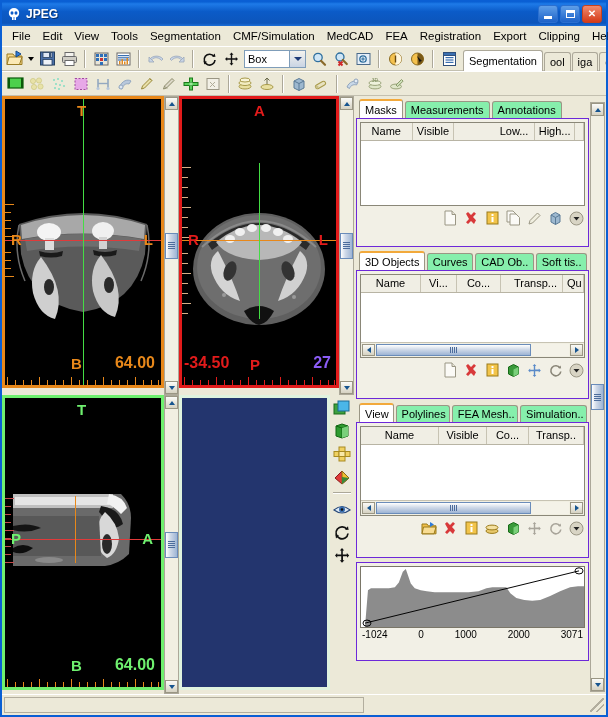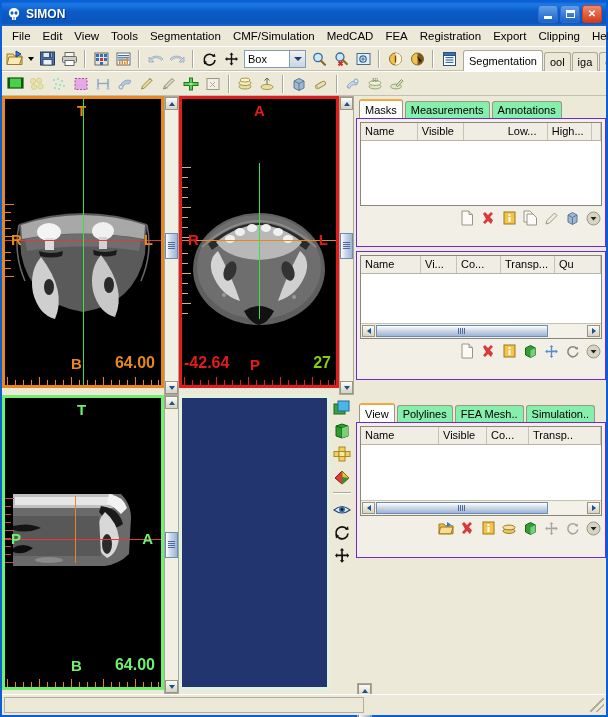--- a/index.html
+++ b/index.html
@@ -245,21 +245,21 @@
   <div class="titlebar">
     <div class="title-icon">
       <svg width="14" height="14" viewBox="0 0 14 14">
         <ellipse cx="7" cy="6" rx="5.2" ry="5" fill="#fff"></ellipse>
         <ellipse cx="5" cy="6" rx="1.5" ry="1.8" fill="#0b5bc8"></ellipse>
         <ellipse cx="9" cy="6" rx="1.5" ry="1.8" fill="#0b5bc8"></ellipse>
         <rect x="5" y="10" width="4" height="3" fill="#fff"></rect>
         <rect x="6.6" y="10" width="0.8" height="3" fill="#0b5bc8"></rect>
       </svg>
     </div>
-    <span class="title-app">SIMON</span>
+    <span class="title-app">JPEG</span>
     <div class="win-btns">
       <div class="wb min">
           <i></i>
         </div>
       <div class="wb max">
           <i></i>
         </div>
       <div class="wb close">✕</div>
     </div>
   </div>
@@ -709,22 +709,22 @@
                   <i style="left:122px;height:5px;background:#e21b1b;"></i>
                 <i style="left:130px;height:8px;background:#e21b1b;"></i>
                   <i style="left:138px;height:5px;background:#e21b1b;"></i>
                 <i style="left:146px;height:5px;background:#e21b1b;"></i>
                   <i style="left:152px;height:5px;background:#e21b1b;"></i>
               </div>
               <div class="lbl" style="left:72px;top:4px;color:#e21b1b;">A</div>
               <div class="lbl" style="left:6px;top:133px;color:#e21b1b;">R</div>
               <div class="lbl" style="right:8px;top:133px;color:#e21b1b;">L</div>
               <div class="lbl" style="left:68px;bottom:13px;color:#e21b1b;">P</div>
-              <div class="val" style="left:2px;bottom:13px;color:#e21b1b;font-size:16px;">-42.64</div>
-              <div class="val" style="right:5px;bottom:13px;color:#84cc16;font-size:16px;">27</div>
+              <div class="val" style="left:2px;bottom:13px;color:#e21b1b;font-size:16px;">-34.50</div>
+              <div class="val" style="right:5px;bottom:13px;color:#8b5cf6;font-size:16px;">27</div>
             </div>
           </div>
           <div class="vscroll">
             <div class="vs-btn up"></div>
             <div class="vs-track"></div>
             <div class="vs-thumb">
                 <i></i>
               </div>
             <div class="vs-track"></div>
             <div class="vs-btn down"></div>
@@ -858,21 +858,21 @@
             <div class="tbtn">
               <svg width="20" height="17" viewBox="0 0 20 17">
                 <path d="M10 1l2.2 2.4h-1.4v4h4V6.1L17.2 8.4 15 10.7V9.3h-4v4h1.4L10 15.7 7.8 13.3h1.4v-4h-4v1.4L3 8.4 5.2 6.1v1.4h4v-4H7.8z" fill="#111"></path>
               </svg>
             </div>
           </div>
         </div>
       </div>
     </div>
 
-    <div class="right" style="display:flex;flex-direction:column;">
+    <div class="right" style="display:flex;flex-direction:row;text-align:center;">
 
       <div class="rpanels">
 
         <div class="panel" style="height:148px;">
           <div class="ptabs">
             <div class="ptab active">Masks</div>
             <div class="ptab">Measurements</div>
             <div class="ptab">Annotations</div>
           </div>
           <div class="pbox" style="height:129px;">
@@ -926,27 +926,33 @@
                 <svg width="15" height="15" viewBox="0 0 15 15">
                     <circle cx="7.5" cy="7.5" r="6.5" fill="#d8d4c4" stroke="#9a9684"></circle>
                     <path d="M4.5 6l3 3.5L10.5 6z" fill="#222"></path>
                   </svg>
               </div>
             </div>
           </div>
         </div>
 
         <div class="panel" style="height:148px;">
+          <div class="ptabs">
+            <div class="ptab active">3D Objects</div>
+            <div class="ptab">Curves</div>
+            <div class="ptab">CAD Ob..</div>
+            <div class="ptab">Soft tis..</div>
+          </div>
           <div class="pbox" style="height:129px;">
             <div class="grid" style="height:84px;">
               <div class="ghead">
                 <div class="gcell" style="width:60px;">Name</div>
                 <div class="gcell" style="width:36px;">Vi...</div>
                 <div class="gcell" style="width:44px;">Co...</div>
-                <div class="gcell" style="width:54px;">Transp...</div>
+                <div class="gcell" style="width:54px;margin-left:8px;">Transp...</div>
                 <div class="gcell" style="flex:1;">Qu</div>
               </div>
               <div class="gbody"></div>
               <div class="ghscroll">
                 <div class="hs-btn l"></div>
                 <div class="hs-thumb">
                     <i></i>
                   </div>
                 <div class="hs-rest"></div>
                 <div class="hs-btn r"></div>
@@ -1070,20 +1076,38 @@
                 <svg width="15" height="15" viewBox="0 0 15 15">
                     <circle cx="7.5" cy="7.5" r="6.5" fill="#d8d4c4" stroke="#9a9684"></circle>
                     <path d="M4.5 6l3 3.5L10.5 6z" fill="#222"></path>
                   </svg>
               </div>
             </div>
           </div>
         </div>
 
         <div class="panel" style="height:118px;margin-bottom:0;">
+          <div class="pbox" style="height:99px;">
+            <div class="histo" style="height:62px;">
+              <svg width="100%" height="100%" viewBox="0 0 224 62" preserveAspectRatio="none" style="display:block;">
+                <rect x="0" y="0" width="224" height="62" fill="#fff"></rect>
+                <path d="M0,62 L4,62 L7,24 L10,22 L16,22 L22,22 L28,22 L34,21 L38,16 L42,5 L45,2 L47,8 L50,17 L54,22 L60,24 L66,25 L74,26 L84,26 L96,26 L108,26 L118,25 L126,22 L132,21 L140,21 L146,21 L150,27 L156,32 L164,34 L172,35 L180,34 L190,30 L200,25 L210,21 L218,20 L224,20 L224,62 Z" fill="#8c8c8c"></path>
+                <path d="M4,58 L219,4" stroke="#000" stroke-width="1" fill="none"></path>
+                <ellipse cx="6" cy="58" rx="4" ry="3.2" fill="none" stroke="#000"></ellipse>
+                <ellipse cx="219" cy="4" rx="4" ry="3.2" fill="none" stroke="#000"></ellipse>
+              </svg>
+            </div>
+            <div class="axis">
+              <span>-1024</span>
+              <span>0</span>
+              <span>1000</span>
+              <span>2000</span>
+              <span>3071</span>
+            </div>
+          </div>
         </div>
 
       </div>
 
       <div class="rscroll">
         <div class="vs-btn up"></div>
         <div class="vs-track"></div>
         <div class="vs-thumb">
             <i></i>
           </div>

